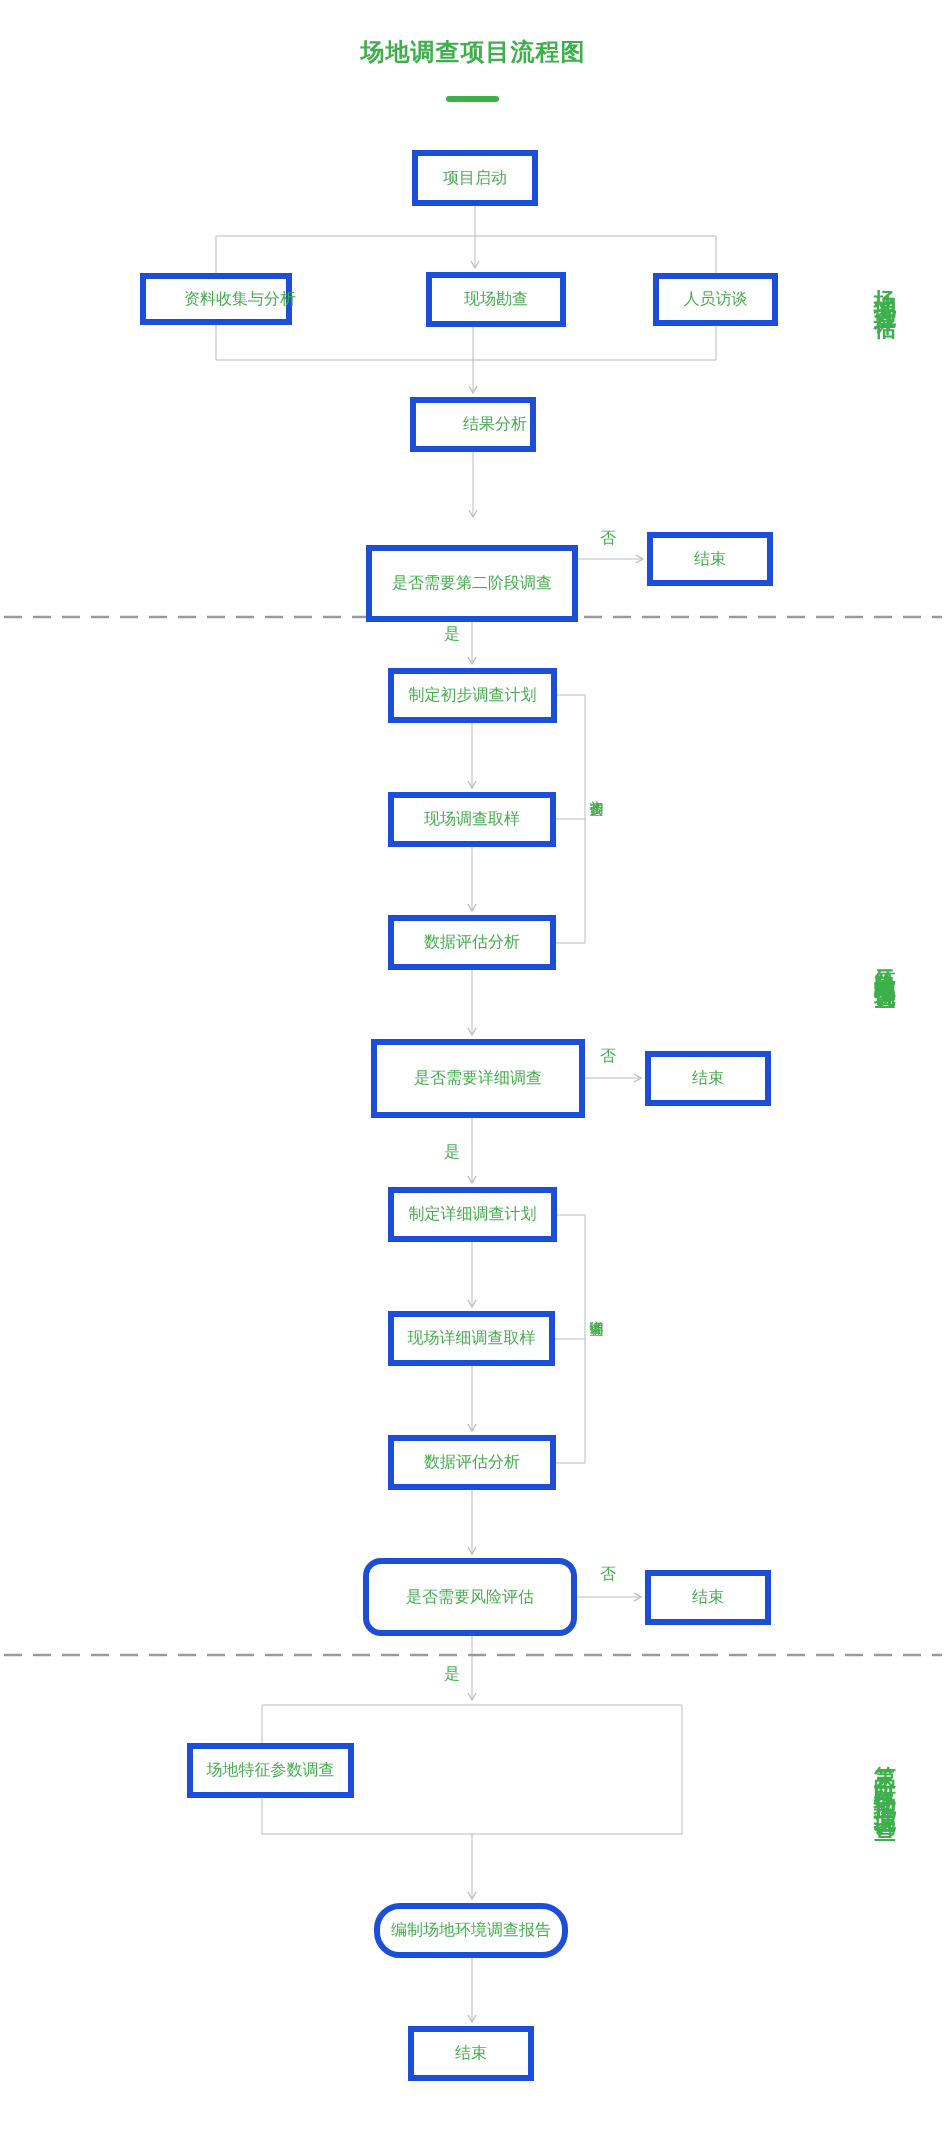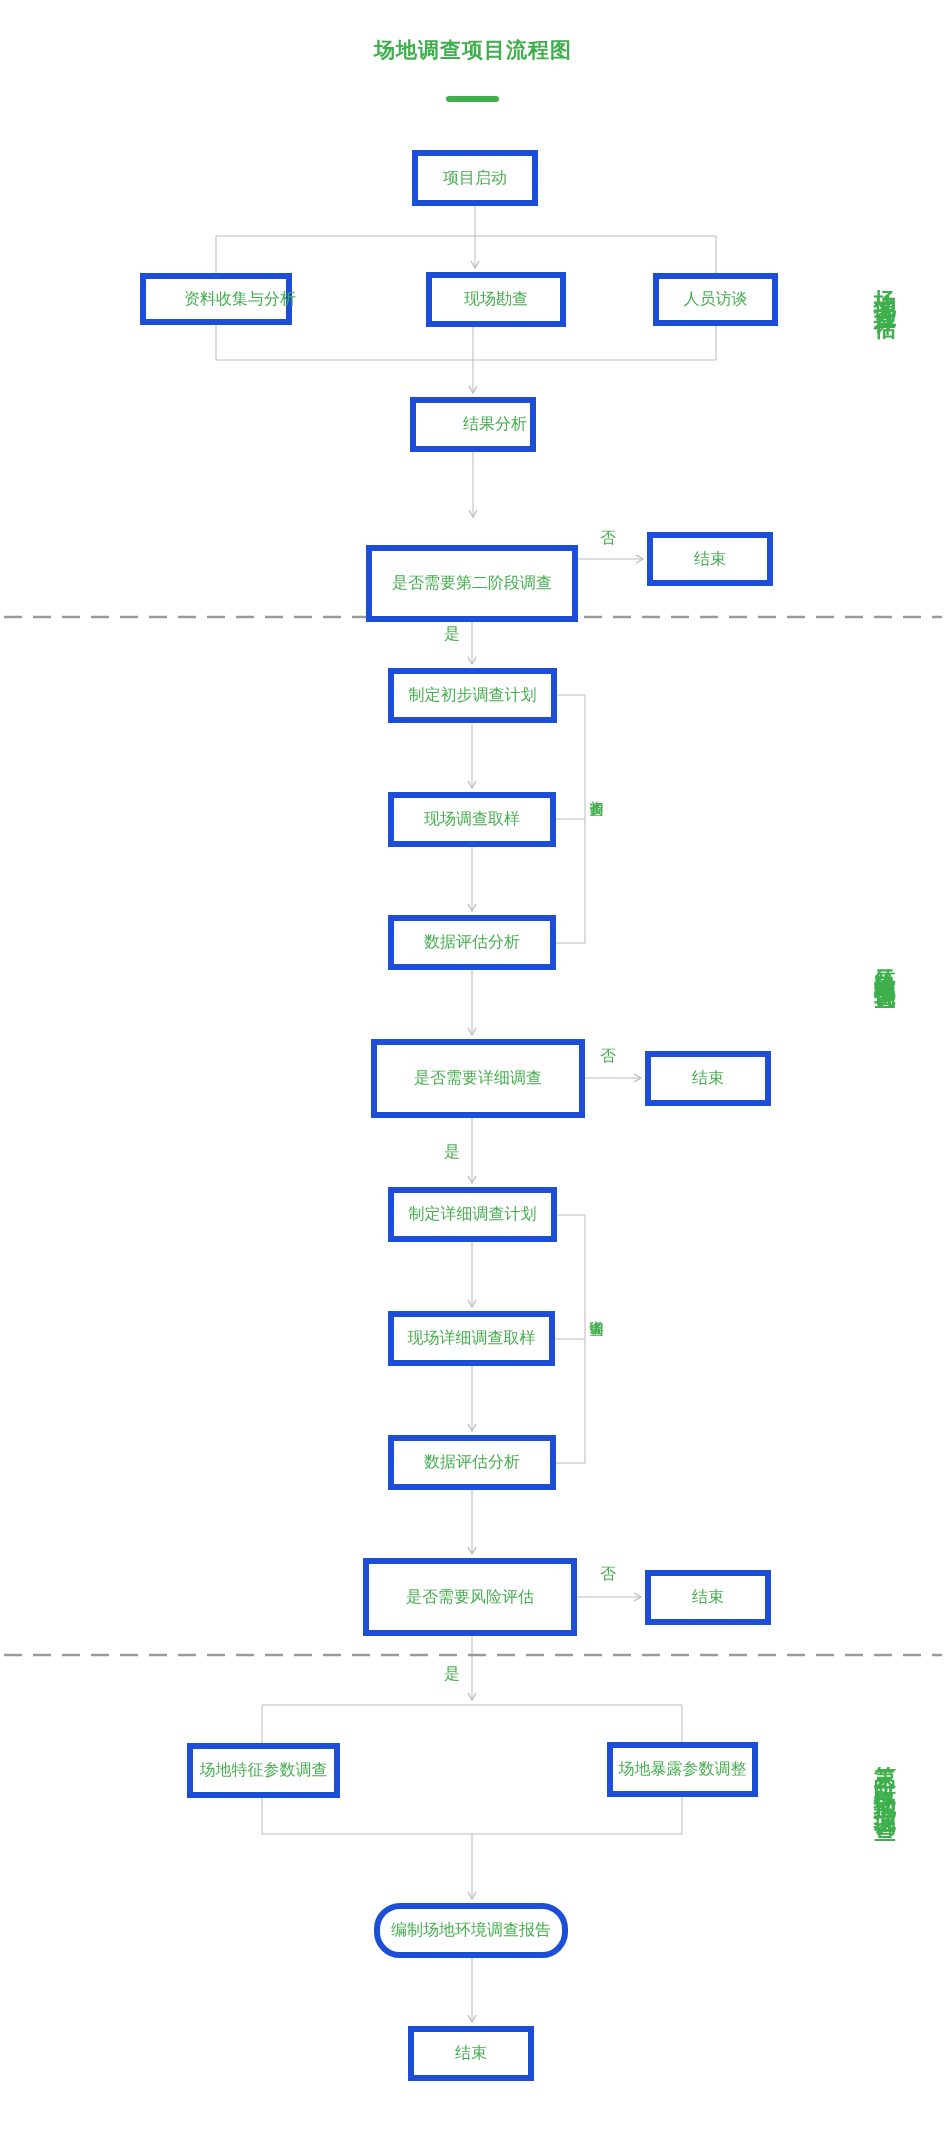--- a/index.html
+++ b/index.html
@@ -9,21 +9,21 @@
     width: 946px;
     height: 2129px;
     background: #ffffff;
     overflow: hidden;
   }
   #connectors { position: absolute; left: 0; top: 0; }
   .page-title {
     position: absolute;
     left: 0; top: 36px; width: 946px;
     text-align: center;
-    font-size: 21px;
+    font-size: 24px;
     font-weight: bold;
     color: #3daf4b;
     letter-spacing: 1px;
   }
   .title-underline {
     position: absolute;
     left: 446px; top: 96px;
     width: 53px; height: 6px;
     background: #3daf4b;
     border-radius: 3px;
@@ -126,25 +126,24 @@
   <div class="node" style="left:647px; top:532px; width:126px; height:54px;">结束</div>
 
   <div class="node" style="left:388px; top:668px; width:169px; height:55px;">制定初步调查计划</div>
   <div class="node" style="left:388px; top:792px; width:168px; height:55px;">现场调查取样</div>
   <div class="node" style="left:388px; top:915px; width:168px; height:55px;">数据评估分析</div>
   <div class="node" style="left:363px; top:1039px; width:214px; height:79px;margin-left:8px;">是否需要详细调查</div>
   <div class="node" style="left:645px; top:1051px; width:126px; height:55px;">结束</div>
   <div class="node" style="left:388px; top:1187px; width:169px; height:55px;">制定详细调查计划</div>
   <div class="node" style="left:388px; top:1311px; width:167px; height:55px;">现场详细调查取样</div>
   <div class="node" style="left:388px; top:1435px; width:168px; height:55px;">数据评估分析</div>
-  <div class="node" style="left:363px; top:1558px; width:214px; height:78px;">是否需要风险评估</div>
+  <div class="node" style="left:363px; top:1558px; width:214px; height:78px;border-radius:18px;">是否需要风险评估</div>
   <div class="node" style="left:645px; top:1570px; width:126px; height:55px;">结束</div>
 
-  <div class="node" style="left:187px; top:1743px; width:153px; height:55px;text-align:center;">场地特征参数调查</div>
-  <div class="node" style="left:607px; top:1742px; width:151px; height:55px;">场地暴露参数调整</div>
+  <div class="node" style="left:187px; top:1743px; width:167px; height:55px;text-align:center;">场地特征参数调查</div>
   <div class="node" style="left:374px; top:1903px; width:194px; height:55px;border-radius:26px;">编制场地环境调查报告</div>
   <div class="node" style="left:408px; top:2026px; width:126px; height:55px;">结束</div>
 
   <div class="edge-label" style="left:600px; top:530px;">否</div>
   <div class="edge-label" style="left:600px; top:1048px;">否</div>
   <div class="edge-label" style="left:600px; top:1566px;">否</div>
   <div class="edge-label" style="left:444px; top:626px;">是</div>
   <div class="edge-label" style="left:444px; top:1144px;">是</div>
   <div class="edge-label" style="left:444px; top:1666px;">是</div>
 

